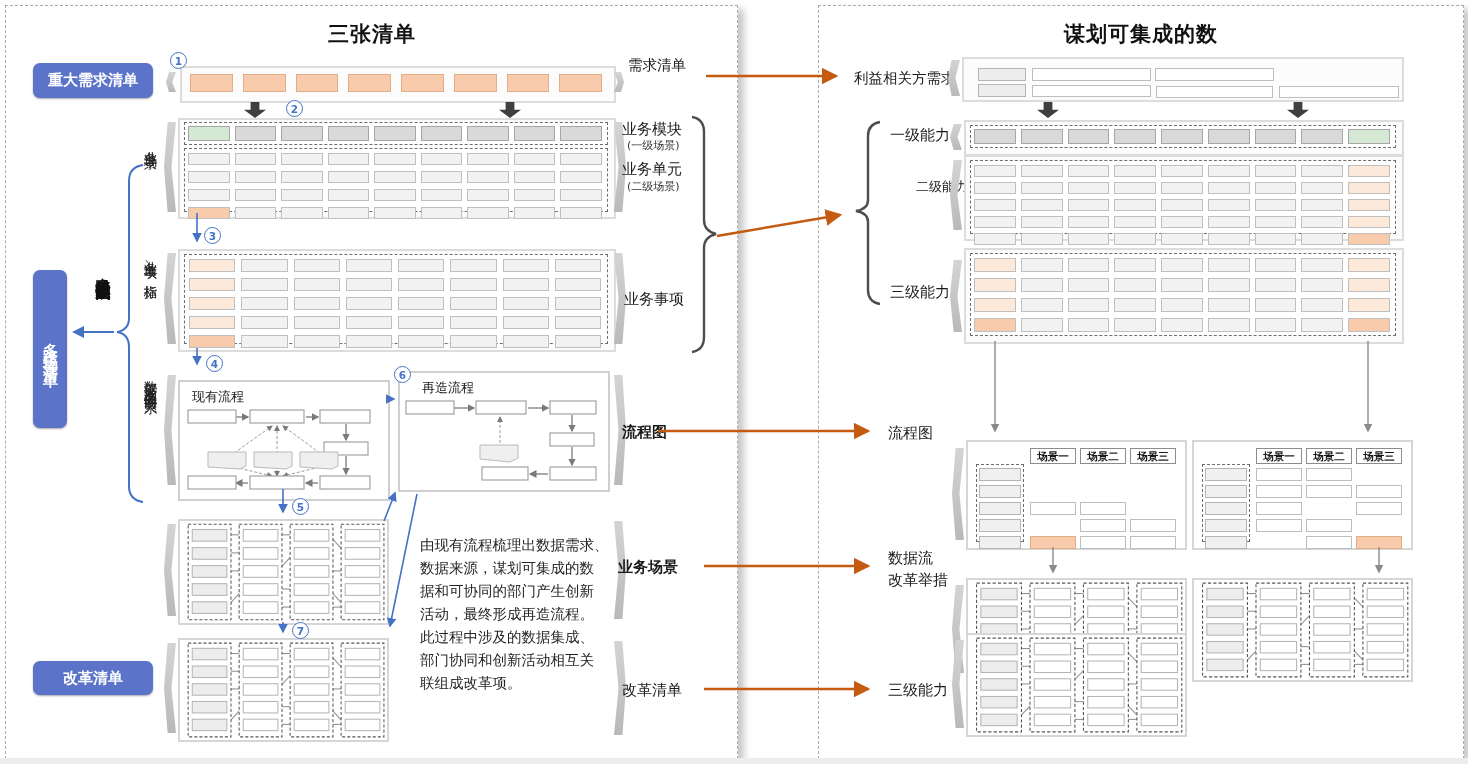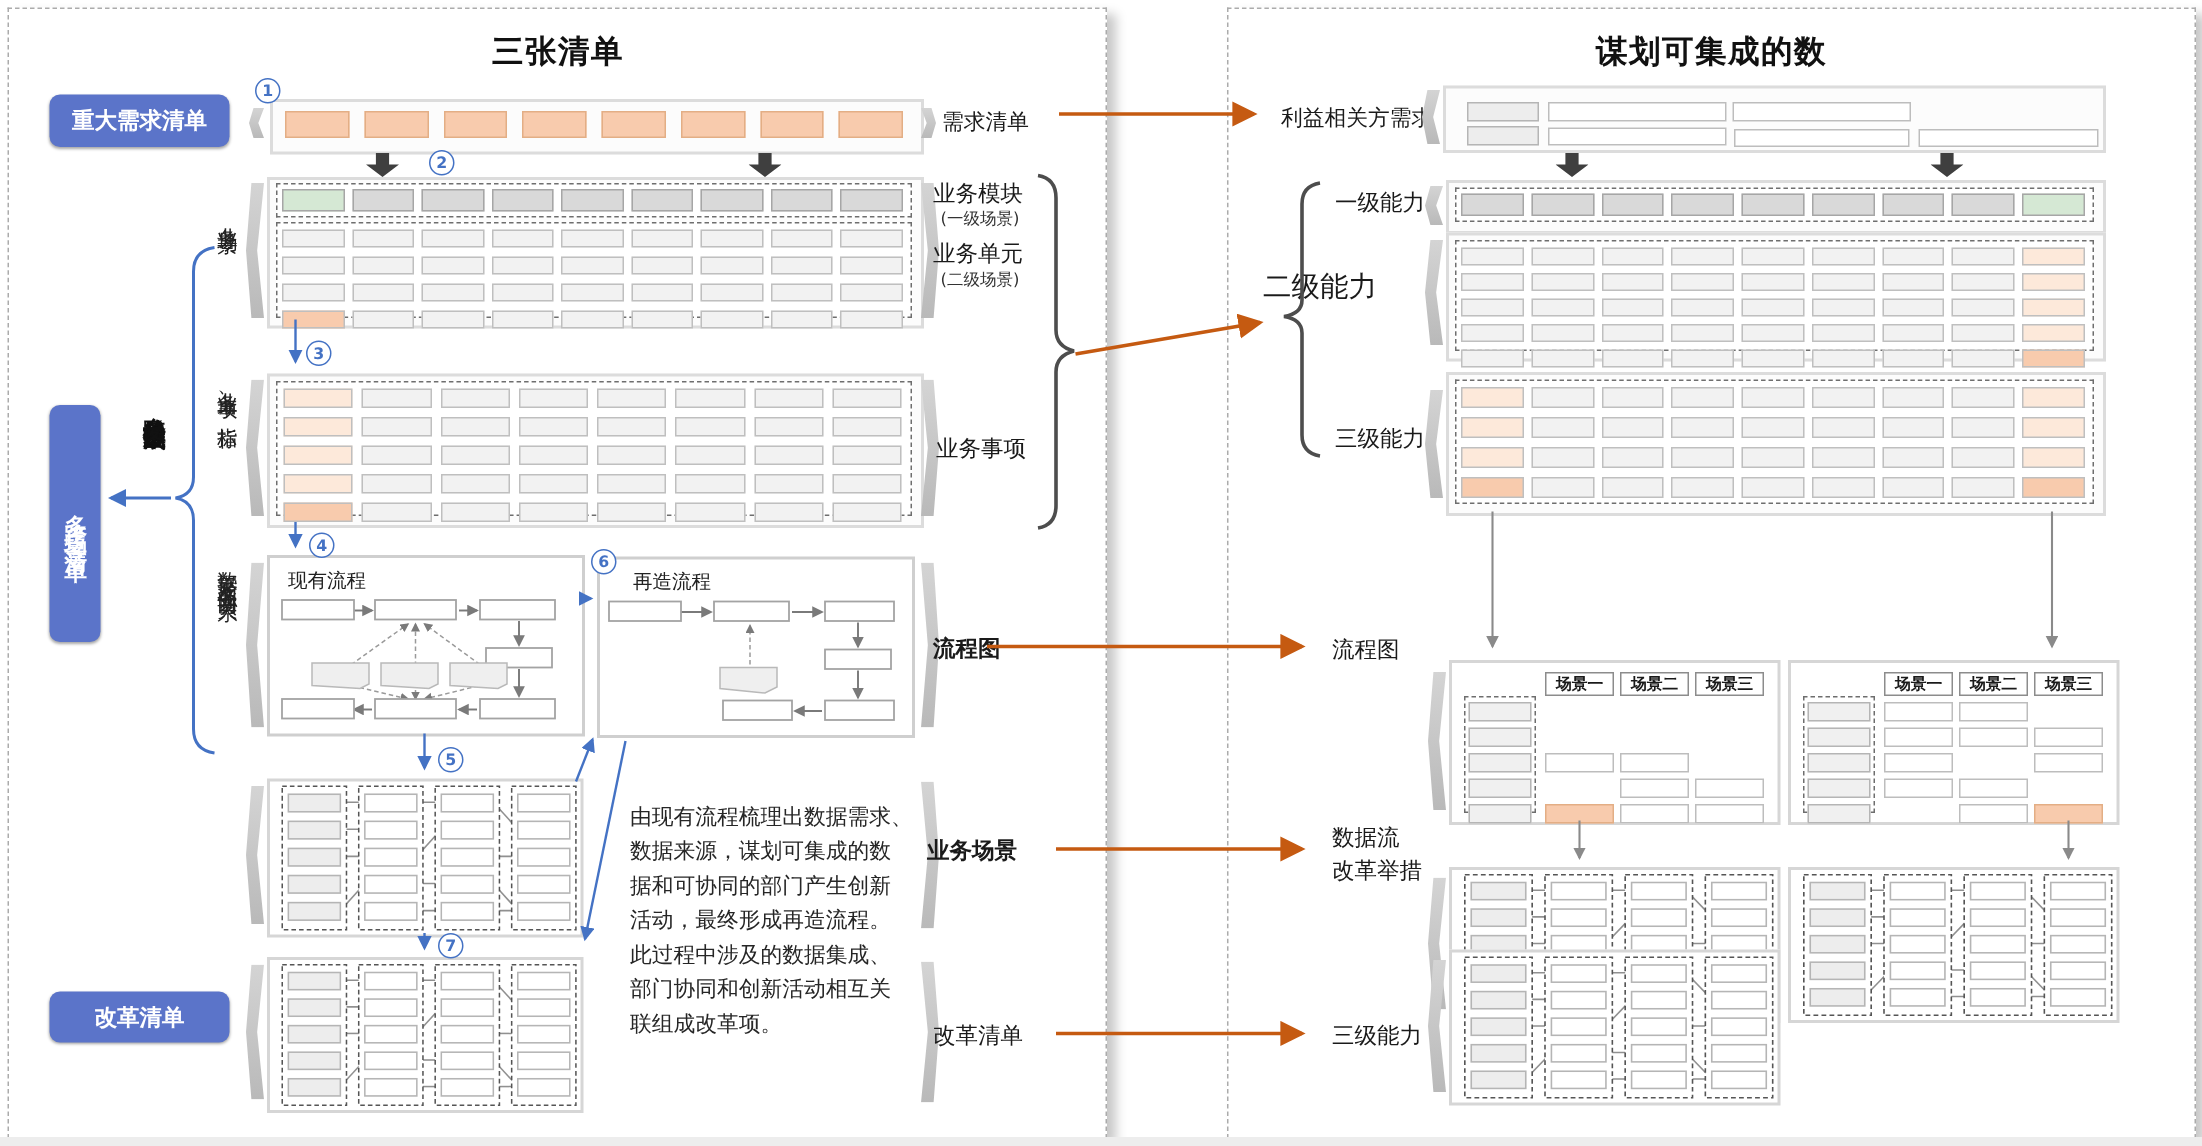--- a/index.html
+++ b/index.html
@@ -57,21 +57,21 @@
       <div class="gcell" style="height: 16px; background: rgb(248, 203, 173); border-color: rgb(227, 174, 133);"></div>
       <div class="gcell" style="height: 16px; background: rgb(248, 203, 173); border-color: rgb(227, 174, 133);"></div>
       <div class="gcell" style="height: 16px; background: rgb(248, 203, 173); border-color: rgb(227, 174, 133);"></div>
       <div class="gcell" style="height: 16px; background: rgb(248, 203, 173); border-color: rgb(227, 174, 133);"></div>
       <div class="gcell" style="height: 16px; background: rgb(248, 203, 173); border-color: rgb(227, 174, 133);"></div>
       <div class="gcell" style="height: 16px; background: rgb(248, 203, 173); border-color: rgb(227, 174, 133);"></div>
       <div class="gcell" style="height: 16px; background: rgb(248, 203, 173); border-color: rgb(227, 174, 133);"></div>
       <div class="gcell" style="height: 16px; background: rgb(248, 203, 173); border-color: rgb(227, 174, 133);"></div>
     </div>
   <div class="chev chev-r" style="left:614px;top:72px;width:10px;height:20px;"></div>
-  <div class="lbl" style="left:628px;top:72px;">需求清单</div>
+  <div class="lbl" style="left:628px;top:56px;">需求清单</div>
 
   <div class="stepnum" style="left:170px;top:52px;">1</div>
   <div class="blkarrow" style="left:244px;top:102px;"></div>
   <div class="blkarrow" style="left:499px;top:102px;"></div>
   <div class="stepnum" style="left:286px;top:100px;">2</div>
 
   <div class="chev chev-l" style="left:164px;top:122px;width:12px;height:90px;"></div>
   <div class="frame" style="left:178px;top:118px;width:434px;height:97px;"></div>
   <div class="dashwrap" style="left:184px;top:122px;width:422px;height:21px;"></div>
   <div class="grid" style="left: 188px; top: 126px; width: 414px; grid-template-columns: repeat(9, 1fr); gap: 0px 5px;">
@@ -176,21 +176,21 @@
       <div class="gcell" style="height: 11px; background: rgb(242, 242, 242); border-color: rgb(191, 191, 191);"></div>
       <div class="gcell" style="height: 11px; background: rgb(242, 242, 242); border-color: rgb(191, 191, 191);"></div>
       <div class="gcell" style="height: 11px; background: rgb(242, 242, 242); border-color: rgb(191, 191, 191);"></div>
     </div>
   <div class="chev chev-r" style="left:614px;top:253px;width:12px;height:91px;"></div>
   <div class="lbl" style="left:624px;top:290px;font-size:15px;">业务事项</div>
   <div class="sidelabel" style="left:142px;top:250px;">业务事项、指标</div>
 
   <div class="stepnum" style="left:206px;top:355px;">4</div>
   <div class="chev chev-l" style="left:164px;top:375px;width:12px;height:110px;"></div>
-  <div class="flowbox" style="left:178px;top:370px;width:208px;height:117px;">
+  <div class="flowbox" style="left:178px;top:380px;width:208px;height:117px;">
     <div class="flowlbl" style="left:12px;top:6px;">现有流程</div>
     <svg class="abs" style="left:0;top:22px;" width="204" height="92" viewBox="0 0 204 92">
       <defs>
           <marker id="mA" markerWidth="7" markerHeight="7" refX="5" refY="3" orient="auto">
             <path d="M0,0 L6,3 L0,6 z" fill="#7A7A7A"></path>
           </marker>
         </defs>
       <g stroke="#7A7A7A" stroke-width="1.3" fill="none">
         <line x1="56" y1="13" x2="68" y2="13" marker-end="url(#mA)"></line>
         <line x1="126" y1="13" x2="138" y2="13" marker-end="url(#mA)"></line>
@@ -381,21 +381,21 @@
       <div class="gcell" style="height: 13px; background: rgb(217, 217, 217); border-color: rgb(166, 166, 166);"></div>
       <div class="gcell" style="height: 13px; background: rgb(217, 217, 217); border-color: rgb(166, 166, 166);"></div>
       <div class="gcell" style="height: 13px; background: rgb(217, 217, 217); border-color: rgb(166, 166, 166);"></div>
       <div class="gcell" style="height: 13px; background: rgb(217, 217, 217); border-color: rgb(166, 166, 166);"></div>
       <div class="gcell" style="height: 13px; background: rgb(217, 217, 217); border-color: rgb(166, 166, 166);"></div>
       <div class="gcell" style="height: 13px; background: rgb(217, 217, 217); border-color: rgb(166, 166, 166);"></div>
       <div class="gcell" style="height: 13px; background: rgb(217, 217, 217); border-color: rgb(166, 166, 166);"></div>
       <div class="gcell" style="height: 13px; background: rgb(213, 232, 212); border-color: rgb(166, 166, 166);"></div>
     </div>
 
-  <div class="lbl" style="left:842px;top:178px;font-size:19px;">二级能力</div>
+  <div class="lbl" style="left:916px;top:178px;font-size:13px;">二级能力</div>
   <div class="chev chev-l" style="left:950px;top:160px;width:12px;height:70px;"></div>
   <div class="frame" style="left:964px;top:155px;width:436px;height:82px;"></div>
   <div class="dashwrap" style="left:970px;top:160px;width:424px;height:72px;"></div>
   <div class="grid" style="left: 974px; top: 165px; width: 416px; grid-template-columns: repeat(9, 1fr); gap: 5px;">
       <div class="gcell" style="height: 10px; background: rgb(242, 242, 242); border-color: rgb(191, 191, 191);"></div>
       <div class="gcell" style="height: 10px; background: rgb(242, 242, 242); border-color: rgb(191, 191, 191);"></div>
       <div class="gcell" style="height: 10px; background: rgb(242, 242, 242); border-color: rgb(191, 191, 191);"></div>
       <div class="gcell" style="height: 10px; background: rgb(242, 242, 242); border-color: rgb(191, 191, 191);"></div>
       <div class="gcell" style="height: 10px; background: rgb(242, 242, 242); border-color: rgb(191, 191, 191);"></div>
       <div class="gcell" style="height: 10px; background: rgb(242, 242, 242); border-color: rgb(191, 191, 191);"></div>

